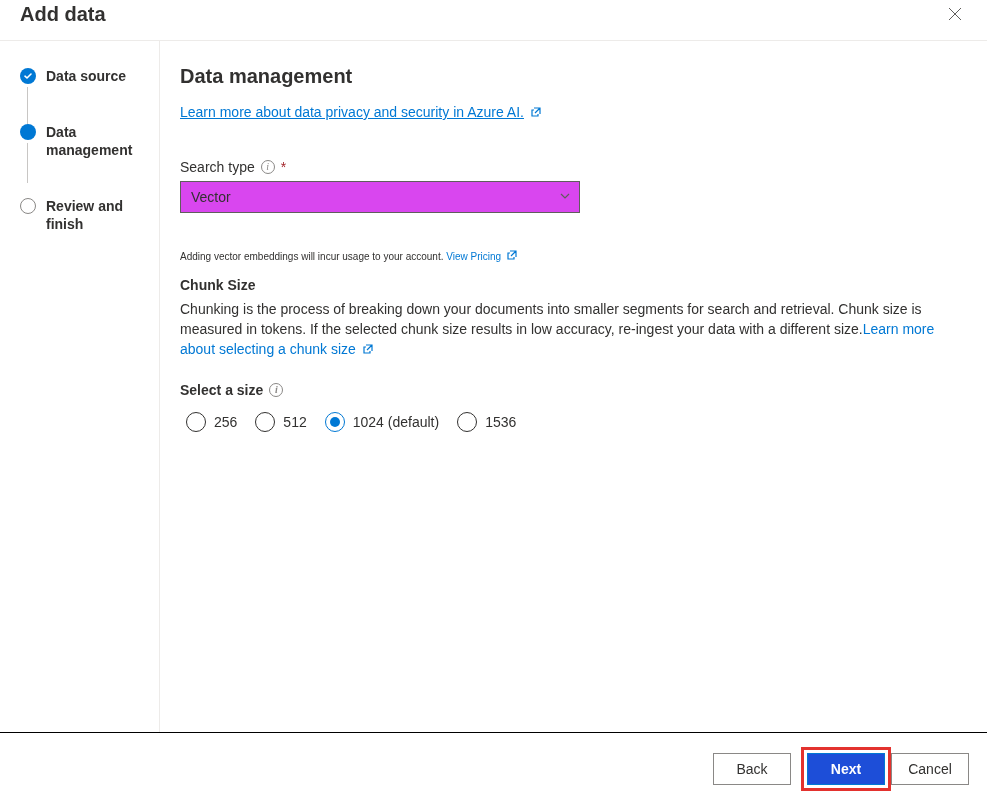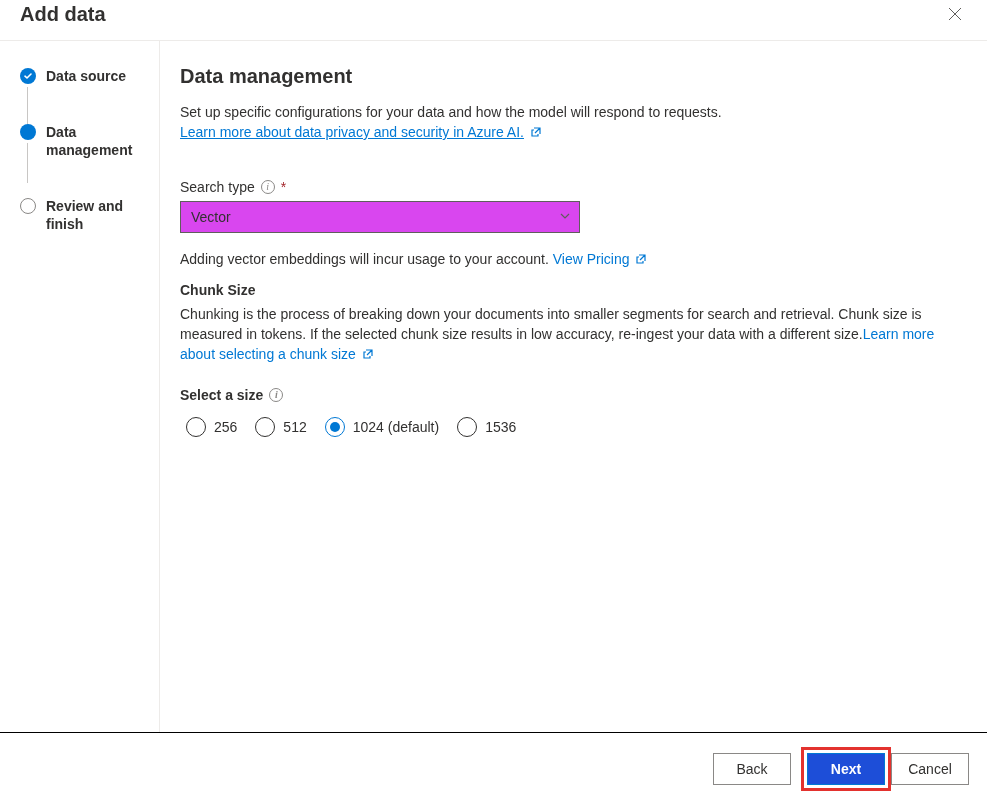--- a/index.html
+++ b/index.html
@@ -25,21 +25,21 @@
     .main h2 { font-size: 20px; font-weight: 600; margin-bottom: 14px; }
     .desc { font-size: 14px; color: #323130; line-height: 20px; }
     .link { color: #0078d4; text-decoration: underline; cursor: pointer; }
     .link-inline { color: #0078d4; text-decoration: none; cursor: pointer; }
     .ext-icon { display:inline-block; vertical-align: -1px; margin-left:2px; }
     .field-label { font-size: 14px; color: #323130; margin-top: 36px; display:flex; align-items:center; gap:6px; }
     .field-label .req { color: #a4262c; }
     .info-icon { width:14px; height:14px; border:1px solid #8a8886; border-radius:50%; display:inline-flex; align-items:center; justify-content:center; font-size:10px; color:#8a8886; font-style: italic; font-family: Georgia, serif; line-height:1; }
     .select { width: 400px; height: 32px; border: 1px solid #605e5c; display: flex; align-items:center; justify-content: space-between; padding: 0 8px 0 10px; margin-top: 6px; cursor: pointer; background:#d946ef; }
     .select .chev { color:#605e5c; }
-    .hint { font-size: 14px; color:#323130; margin-top: 18px; }
+    .hint { font-size: 10px; color:#323130; margin-top: 36px; }
     .section-head { font-weight: 600; margin-top: 14px; font-size: 14px; }
     .section-body { font-size: 14px; color:#323130; line-height: 20px; margin-top: 6px; }
     .radio-label { font-weight:600; font-size:14px; margin-top: 22px; display:flex; align-items:center; gap:6px; }
     .radio-row { display:flex; align-items:flex-end; gap: 18px; margin-top: 14px; padding-left:6px; }
     .radio { display:flex; align-items:center; gap:8px; cursor:pointer; }
     .radio .circle { width:20px; height:20px; border:1.5px solid #323130; border-radius:50%; display:flex; align-items:center; justify-content:center; }
     .radio.selected .circle { border-color:#0078d4; }
     .radio.selected .dot { width:10px; height:10px; border-radius:50%; background:#0078d4; }
     .radio-text { font-size:14px; }
     .footer { border-top: 1px solid #000000; padding: 14px 18px; display:flex; align-items:center; justify-content: flex-end; }
@@ -83,21 +83,20 @@
         </li>
         <li class="step">
           <span class="step-bullet pending"></span>
           <span class="step-label">Review and finish</span>
         </li>
       </ul>
     </nav>
 
     <main class="main">
       <h2>Data management</h2>
-      <p class="desc">Set up specific configurations for your data and how the model will respond to requests.</p>
       <p class="desc">
         <a class="link">Learn more about data privacy and security in Azure AI.</a>
         <span class="ext-icon"><svg width="12" height="12" viewBox="0 0 12 12">
               <path d="M4 2h6v6M10 2L5 7M4 4H2v6h6V8" fill="none" stroke="#0078d4" stroke-width="1.2"></path>
             </svg></span>
       </p>
 
       <div class="field-label">
         <span>Search type</span>
         <span class="info-icon">i</span>

